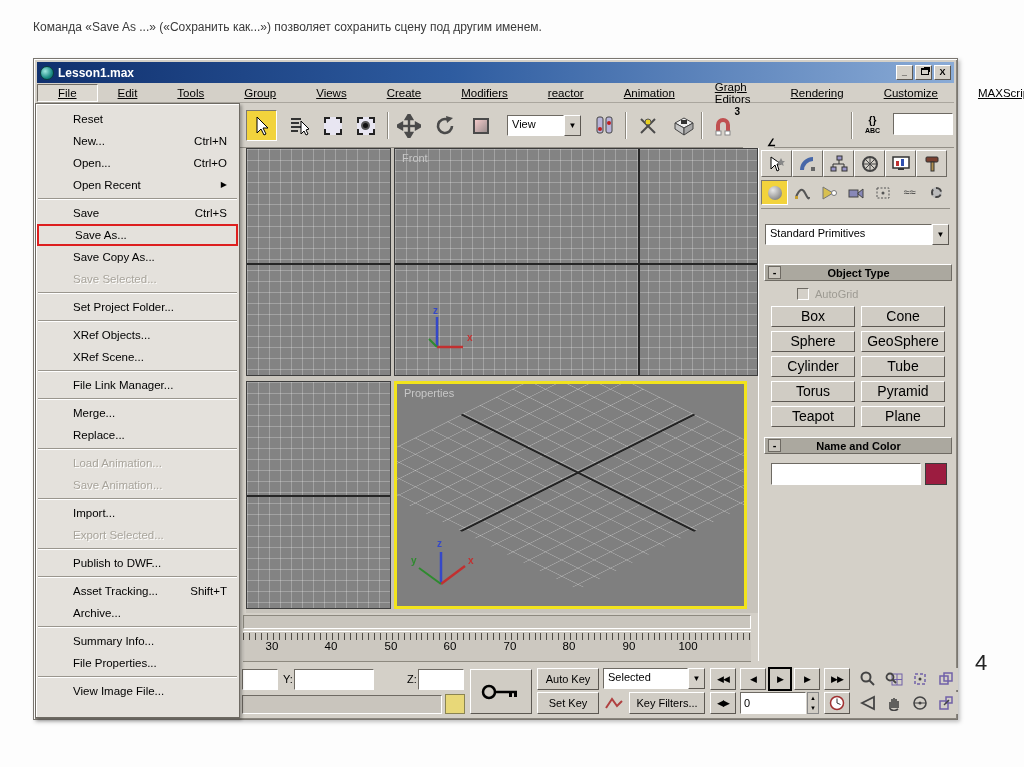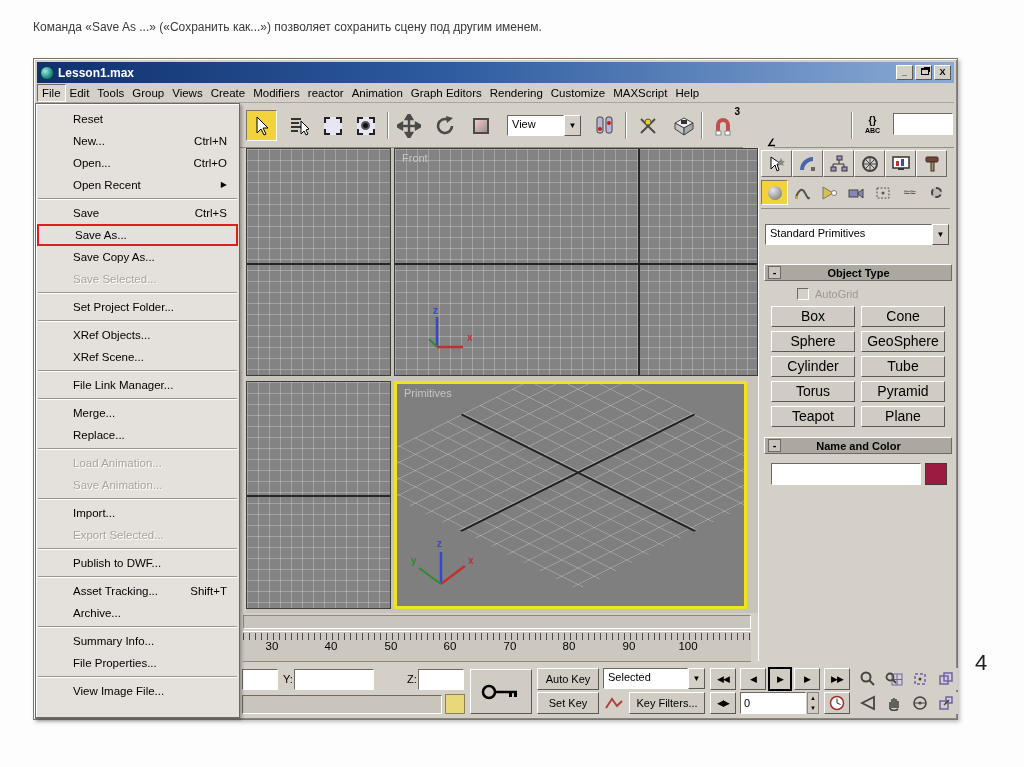--- a/index.html
+++ b/index.html
@@ -22,21 +22,21 @@
               background:radial-gradient(circle at 35% 35%, #9fe8e0, #1d8d86 60%, #0c5c58);
               border:1px solid #083f3c; }
   .winbtn { width:17px; height:15px; margin-left:2px; background:#d4d0c8;
             border:1px solid; border-color:#fff #5c5852 #5c5852 #fff;
             font-size:9px; font-weight:bold; color:#000; display:flex; align-items:center; justify-content:center; line-height:1; }
   #restore-glyph { width:8px; height:7px; border:1px solid #000; border-top-width:2px; background:#d4d0c8; box-shadow:2px -2px 0 -1px #000; margin-top:-2px; margin-left:2px;}
 
   
   #menubar { position:absolute; left:3px; top:25px; right:3px; height:19px; background:#d4d0c8;
              display:flex; align-items:center; font-size:11.5px; border-bottom:1px solid #aaa69e; }
-  .mitem { padding:2px 4px; color:#000; }
+  .mitem { padding:2px 20px; color:#000;text-decoration:underline; }
   .mitem.pressed { border:1px solid; border-color:#6e6a63 #fff #fff #6e6a63; background:#dcd8d0; }
 
   
   #toolbar { position:absolute; left:3px; top:45px; right:3px; height:44px; background:#d4d0c8;
              border-bottom:1px solid #928e86; }
   .tbtn { position:absolute; top:6px; width:31px; height:31px; display:flex; align-items:center; justify-content:center;
           background:#d4d0c8; }
   .tbtn.sel { background:#f2d33c; border:1px solid; border-color:#7c7870 #fff #fff #7c7870; }
   .tsep { position:absolute; top:8px; width:2px; height:27px; border-left:1px solid #8d897f; border-right:1px solid #fff; }
   .dd { position:absolute; display:flex; height:21px; }
@@ -278,21 +278,21 @@
         <line x1="14" y1="42" x2="6" y2="34" stroke="#2e8b2e" stroke-width="2"></line>
         <text x="10" y="9" fill="#3548c8" font-size="10" font-weight="bold">z</text>
         <text x="44" y="36" fill="#c23030" font-size="10" font-weight="bold">x</text>
       </svg>
     </div>
     <div class="gridvp" style="position:absolute;left:0;top:233px;width:145px;height:228px">
       <div class="axis-h" style="top:113px"></div>
     </div>
     <div id="vp-persp">
       <div id="persp-grid"></div>
-      <span class="vlabel">Primitives</span>
+      <span class="vlabel">Properties</span>
       <svg style="position:absolute;left:12px;top:148px;z-index:3" width="70" height="70">
         <line x1="32" y1="52" x2="32" y2="20" stroke="#3548c8" stroke-width="2.5"></line>
         <line x1="32" y1="52" x2="56" y2="34" stroke="#c23030" stroke-width="2.5"></line>
         <line x1="32" y1="52" x2="10" y2="36" stroke="#2e8b2e" stroke-width="2"></line>
         <text x="28" y="15" fill="#3548c8" font-size="10" font-weight="bold">z</text>
         <text x="59" y="32" fill="#c23030" font-size="10" font-weight="bold">x</text>
         <text x="2" y="32" fill="#2e8b2e" font-size="10" font-weight="bold">y</text>
       </svg>
     </div>
   </div>

